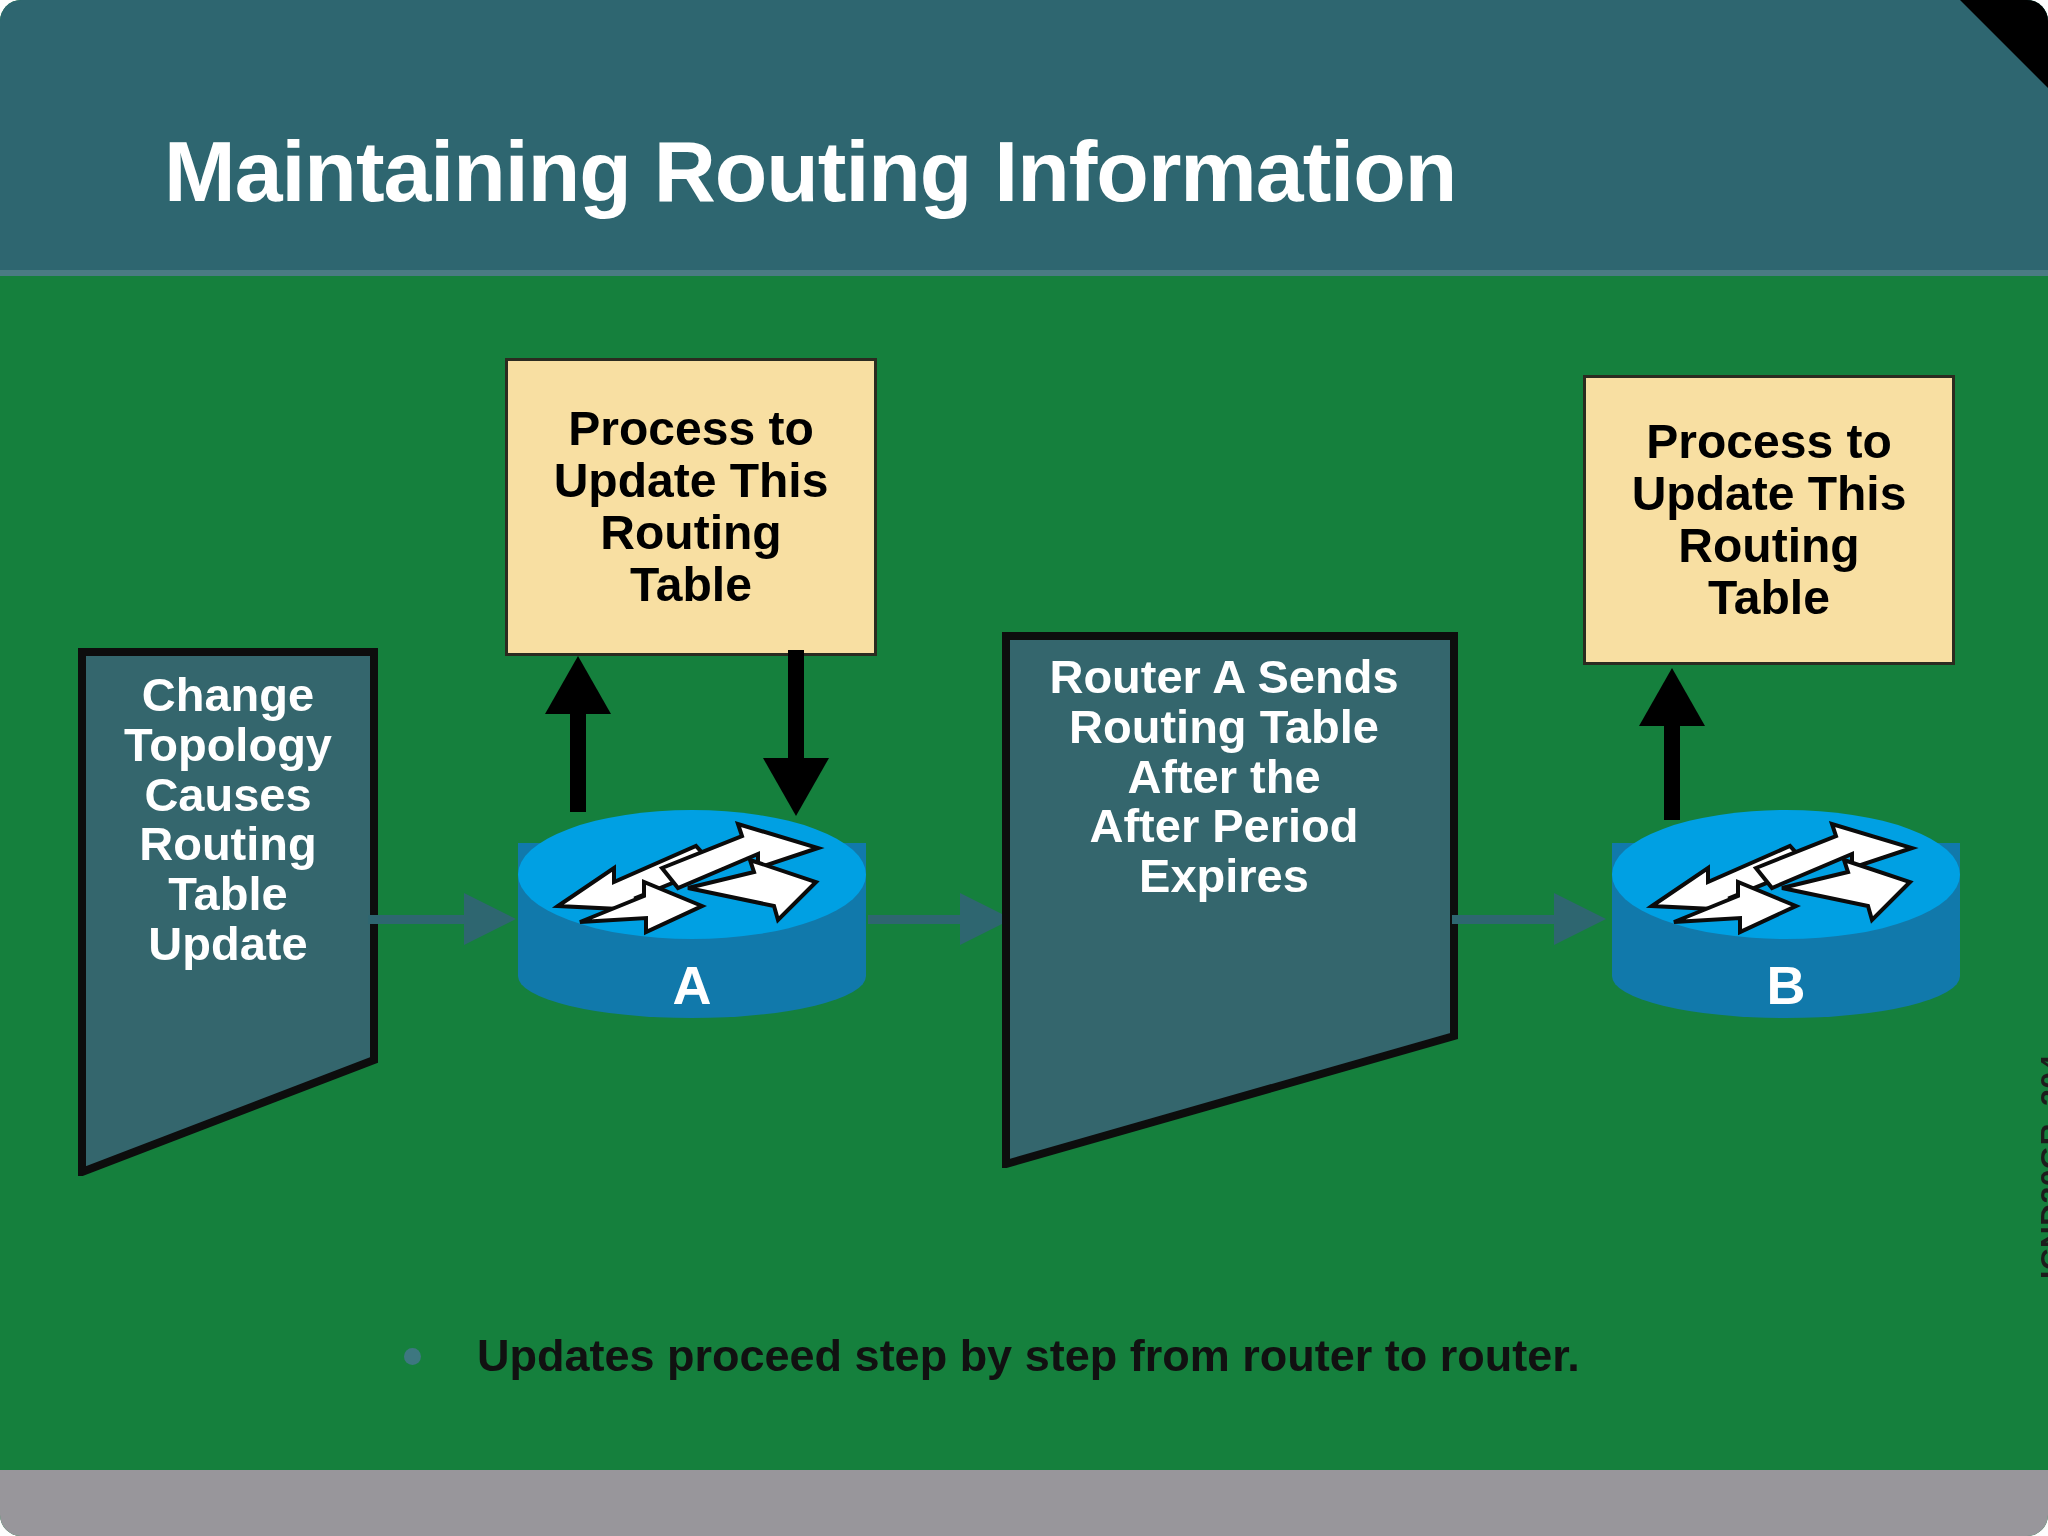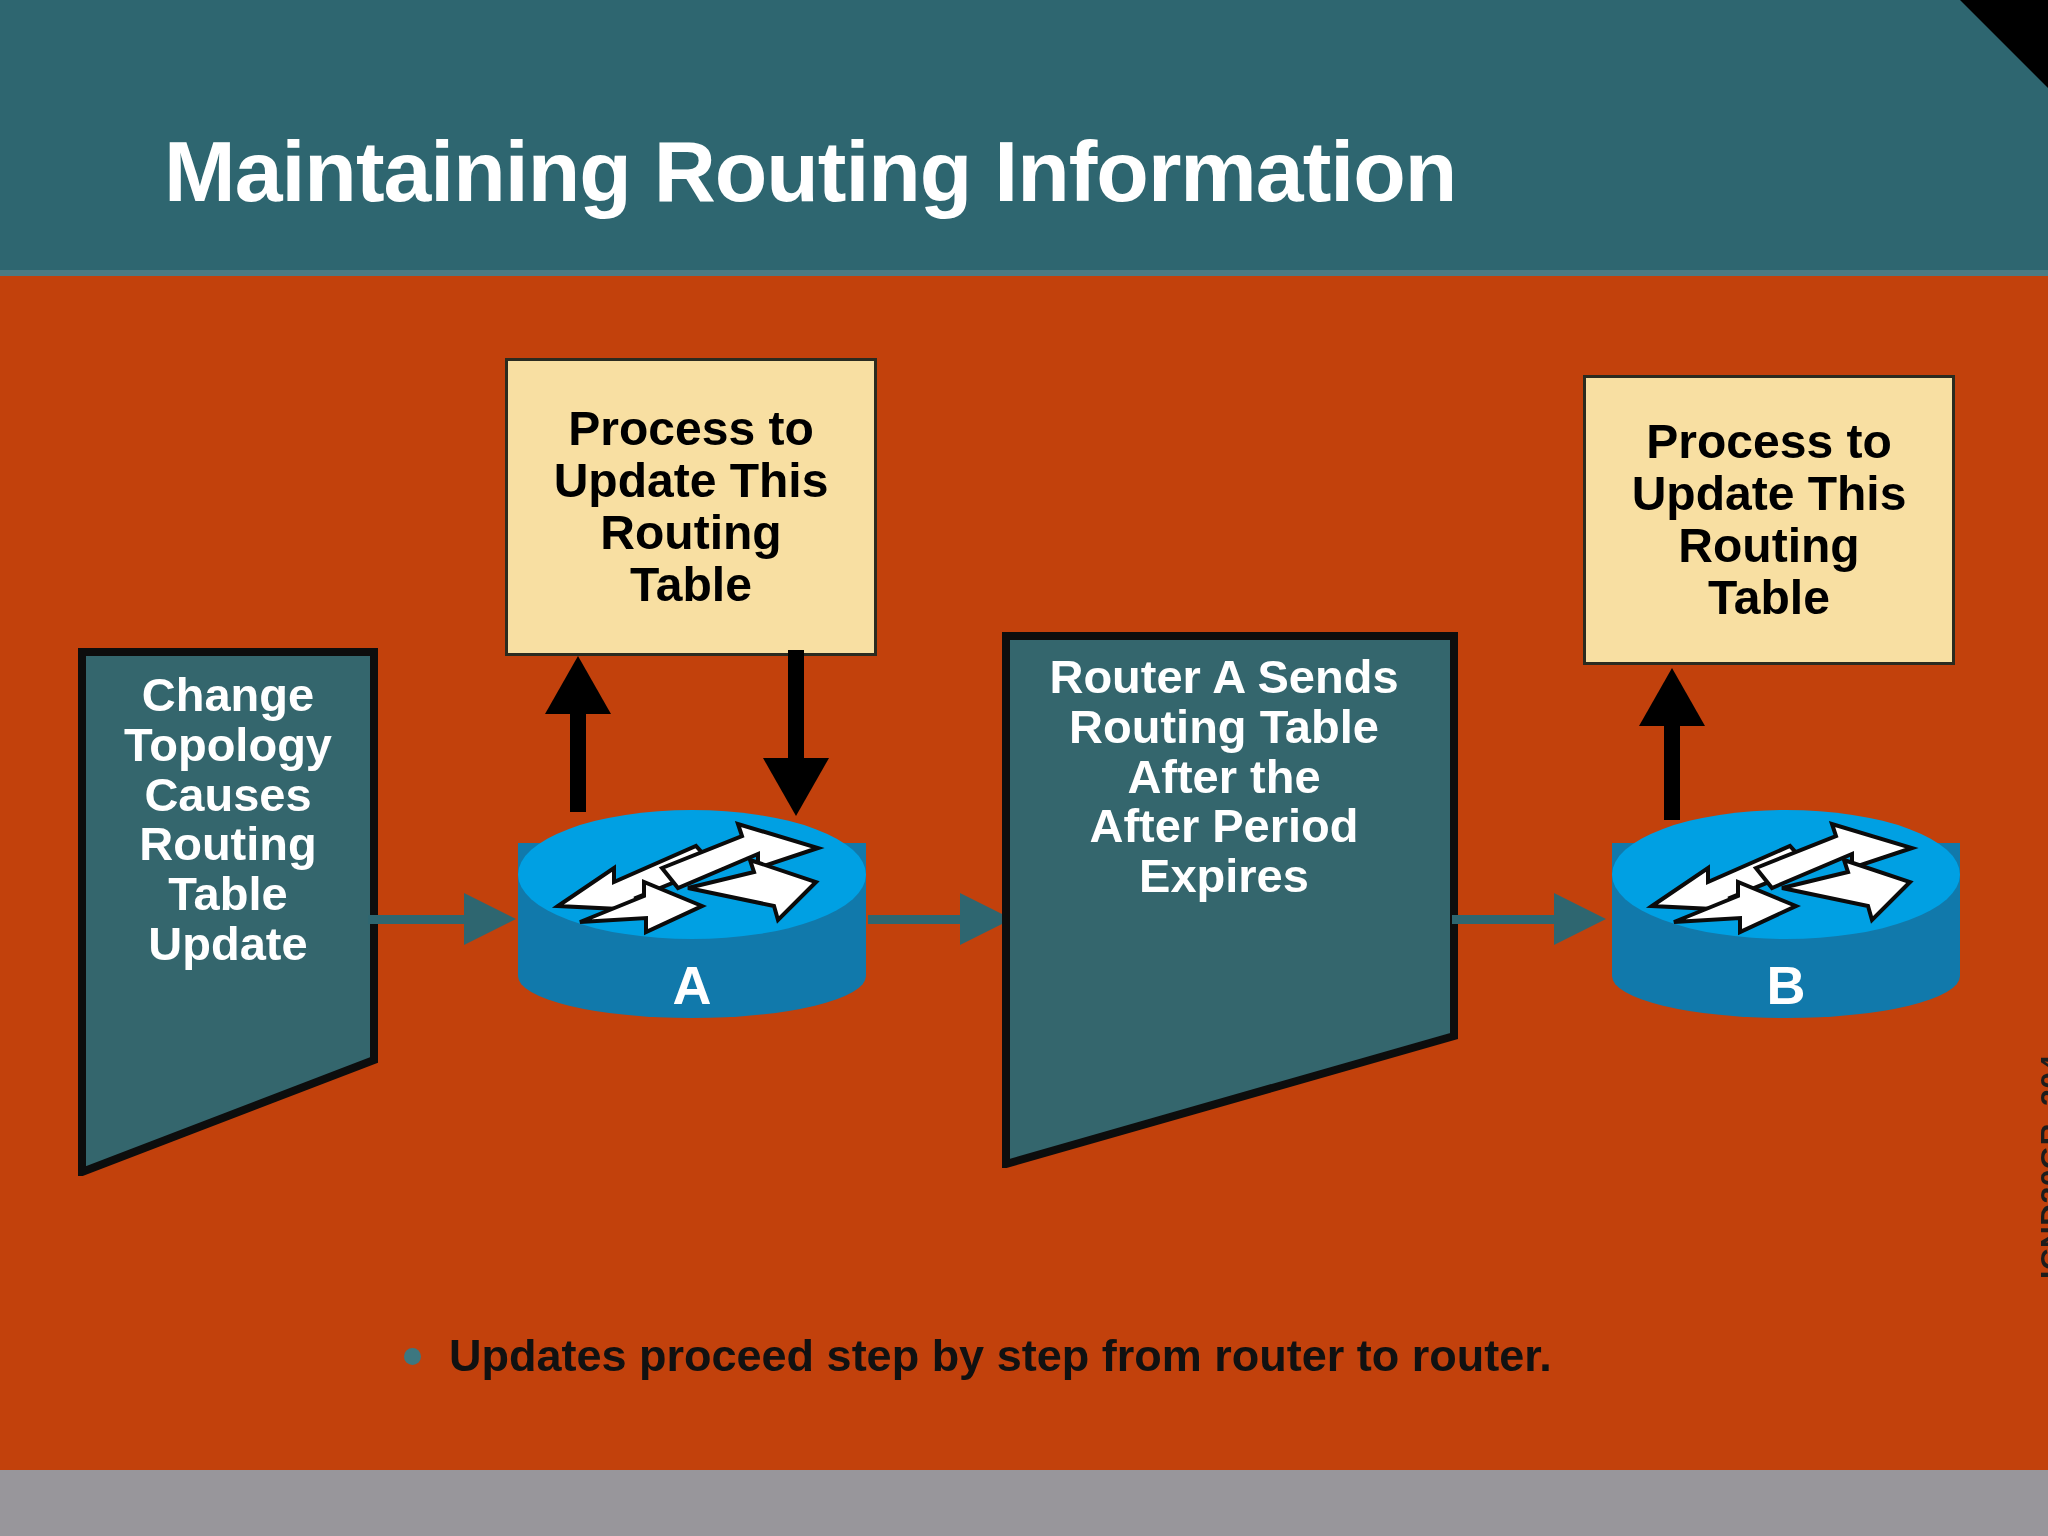--- a/index.html
+++ b/index.html
@@ -1,21 +1,21 @@
 <!DOCTYPE html>
 <html><head>
 <meta charset="utf-8">
 <style>
   html,body{margin:0;padding:0;background:#ffffff;}
   body{
     width:2048px;height:1536px;position:relative;overflow:hidden;
     font-family:"Liberation Sans","DejaVu Sans",sans-serif;
     background:#fdfdfd;
   }
-  #slide{position:absolute;inset:0;width:2048px;height:1536px;background:#c2410c;overflow:hidden;}
+  #slide{position:absolute;inset:0;width:2048px;height:1536px;background:#15803d;overflow:hidden;border-radius:21px;}
 
   
   .header-band{
     position:absolute;left:0;top:0;width:2048px;height:276px;
     background:#2e6670;
   }
   .header-corner{
     position:absolute;right:0;top:0;width:0;height:0;
     border-top:88px solid #000000;
     border-left:88px solid transparent;
@@ -89,21 +89,21 @@
   .side-code{
     position:absolute;right:14px;top:830px;
     transform-origin:right top;transform:rotate(-90deg) translateX(-100%);
     font-size:30px;font-weight:bold;color:#1c1c1c;white-space:nowrap;
     letter-spacing:0.5px;
   }
 
   
   .bullet-row{
     position:absolute;left:404px;top:1330px;
-    display:flex;align-items:center;gap:28px;
+    display:flex;align-items:center;gap:56px;
   }
   .bullet-dot{width:17px;height:17px;border-radius:50%;background:#3d7780;flex:none;}
   .bullet-text{font-size:45px;font-weight:bold;color:#111111;white-space:nowrap;}
 
   
   .footer-band{
     position:absolute;left:0;bottom:0;width:2048px;height:66px;background:#98969b;
   }
 </style>
 </head>

